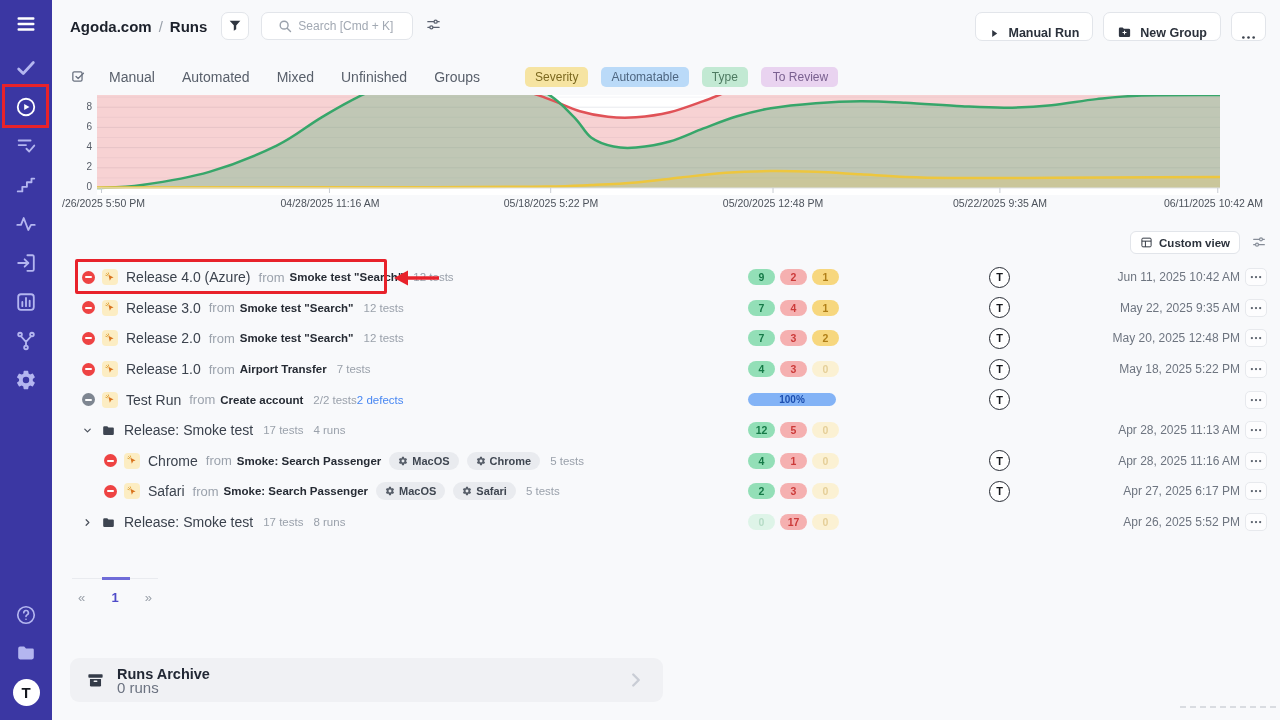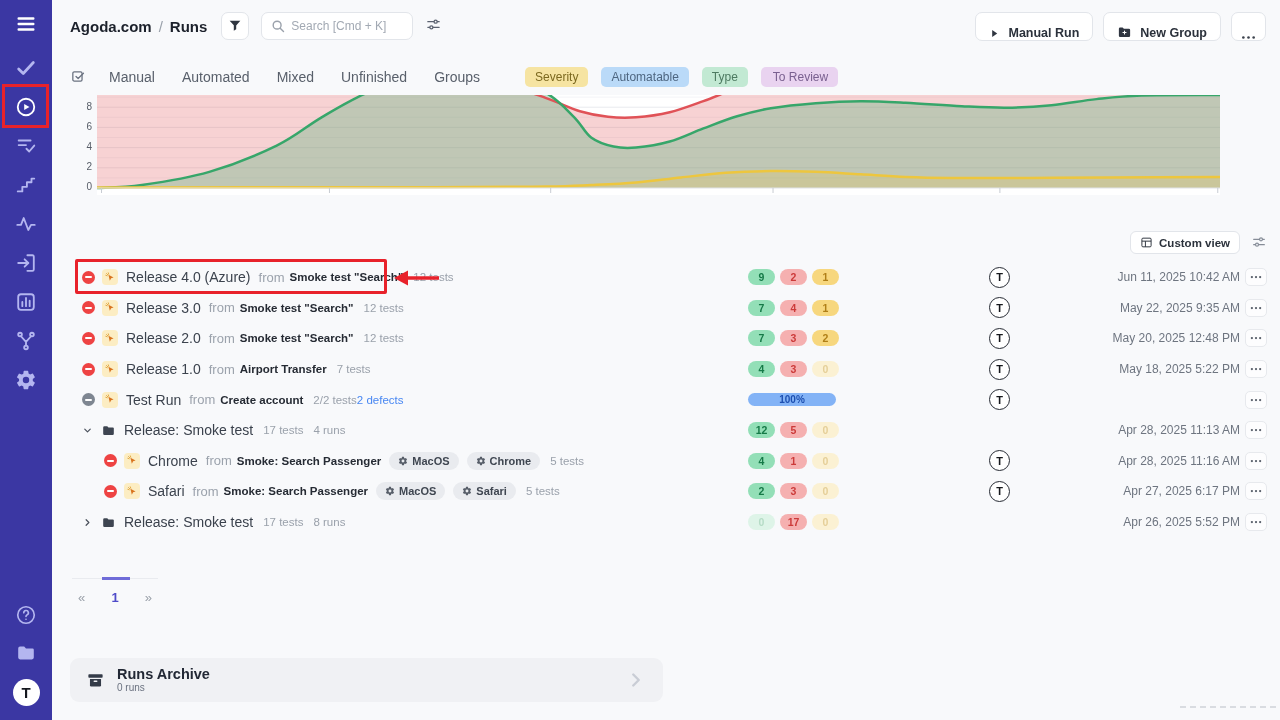--- a/index.html
+++ b/index.html
@@ -22,21 +22,21 @@
   
   .main { position:absolute; left:52px; top:0; width:1228px; height:720px; }
 
   .topbar { position:absolute; top:0; left:0; right:0; height:52px; display:flex; align-items:center;
     padding:0 14px 0 18px; }
   .crumb { font-size:15px; font-weight:bold; color:#1c212b; white-space:nowrap; }
   .crumb .sep { color:#9aa1ab; font-weight:normal; margin:0 7px; }
   .iconbtn { height:28px; min-width:28px; border:1px solid #e2e5ea; border-radius:7px; background:#fff;
     display:flex; align-items:center; justify-content:center; margin-left:14px; cursor:pointer; }
   .search { display:flex; align-items:center; height:28px; width:152px; border:1px solid #e2e5ea;
-    border-radius:7px; background:#fff; margin-left:12px; padding:0 9px; gap:6px; }
+    border-radius:7px; background:#fff; margin-left:12px; padding:0 16px; gap:6px; }
   .search input { border:0; outline:0; width:100%; font-size:12px; color:#333; background:transparent; }
   .search input::placeholder { color:#a2a9b3; }
   .hdr-sliders { margin-left:12px; color:#5b6270; background:none; border:none; cursor:pointer; }
   .spacer { flex:1; }
   .btn { height:29px; border:1px solid #e2e5ea; border-radius:7px; background:#fff; display:flex;
     align-items:flex-end; gap:8px; padding:0 13px; font-size:12.5px; font-weight:bold; color:#2b313b;
     margin-left:10px; cursor:pointer; white-space:nowrap; }
   .btn.sq { padding:0 9px; }
 
   .tabsrow { position:absolute; top:63px; left:18px; height:28px; display:flex; align-items:center; }
@@ -107,21 +107,21 @@
   .pag .pg-prev,.pag .pg-next { color:#9aa0a9; cursor:pointer; }
   .pag .pg-cur { color:#4f4bc9; font-weight:bold; cursor:pointer; }
 
   
   .card { position:absolute; top:658px; height:44px; background:#f0f1f4; border-radius:9px; display:flex;
     align-items:center; padding:0 16px; cursor:pointer; }
   .card1 { left:18px; width:593px; } .card2 { left:626px; width:584px; }
   .card .aic { color:#343b48; display:flex; }
   .ctext { margin-left:12px; }
   .ctitle { font-size:14.5px; font-weight:bold; color:#222835; line-height:16px; }
-  .csub { font-size:10px; color:#6b7280; line-height:12px; }
+  .csub { font-size:15px; color:#6b7280; line-height:12px; }
   .chevr { margin-left:auto; color:#c9cdd5; display:flex; }
   .dashes { position:absolute; top:706px; left:1128px; width:96px; border-top:2px dashed #d9dce1; }
 
   
   .ann-box { position:absolute; border:3px solid #e8222b; pointer-events:none; }
   .ann1 { left:2px; top:84px; width:47px; height:44px; }
   .ann2 { left:75px; top:259px; width:312px; height:35px; border-radius:2px; }
   .ann-arrow { position:absolute; left:394px; top:269px; pointer-events:none; }
 </style>
 </head>
@@ -306,20 +306,28 @@
         <path d="M0,92.394C56.15,92.36033333333333 262.0333333333333,92.34349999999999 336.9,92.192C411.76666666666665,92.0405 422.9966666666667,91.85533333333333 449.20000000000005,91.485C475.40333333333336,91.11466666666666 479.1466666666667,90.64333333333333 494.12,89.97C509.0933333333333,89.29666666666667 524.0666666666666,88.7075 539.04,87.445C554.0133333333333,86.18249999999999 568.9866666666667,83.99416666666666 583.96,82.395C598.9333333333334,80.79583333333333 613.9066666666668,78.9105 628.8800000000001,77.85C643.8533333333335,76.78949999999999 658.8266666666666,76.20033333333333 673.8,76.032C688.7733333333333,75.86366666666666 703.7466666666667,76.28450000000001 718.72,76.84C733.6933333333334,77.3955 748.6666666666667,78.52333333333333 763.6400000000001,79.365C778.6133333333335,80.20666666666666 793.5866666666666,81.30083333333333 808.56,81.89C823.5333333333333,82.47916666666667 832.8916666666667,82.73166666666667 853.48,82.9C874.0683333333334,83.06833333333334 905.8866666666665,82.98416666666668 932.0899999999999,82.9C958.2933333333333,82.81583333333333 978.8816666666667,82.56333333333333 1010.7,82.395C1042.5183333333334,82.22666666666666 1104.2833333333333,81.97416666666666 1123,81.89" fill="none" stroke="#edc63e" stroke-width="2.5"></path>
         <line x1="0" y1="93" x2="1123" y2="93" stroke="#dfe2e8" stroke-width="1"></line>
         <line x1="4.492" y1="93" x2="4.492" y2="98" stroke="#c8ccd3" stroke-width="1"></line>
         <line x1="232.46099999999998" y1="93" x2="232.46099999999998" y2="98" stroke="#c8ccd3" stroke-width="1"></line>
         <line x1="453.692" y1="93" x2="453.692" y2="98" stroke="#c8ccd3" stroke-width="1"></line>
         <line x1="676.0459999999999" y1="93" x2="676.0459999999999" y2="98" stroke="#c8ccd3" stroke-width="1"></line>
         <line x1="902.892" y1="93" x2="902.892" y2="98" stroke="#c8ccd3" stroke-width="1"></line>
         <line x1="1120.754" y1="93" x2="1120.754" y2="98" stroke="#c8ccd3" stroke-width="1"></line>
       </svg>
   </div>
+  <div class="xlabels">
+    <span class="xl0">/26/2025 5:50 PM</span>
+    <span class="xl1">04/28/2025 11:16 AM</span>
+    <span class="xl2">05/18/2025 5:22 PM</span>
+    <span class="xl3">05/20/2025 12:48 PM</span>
+    <span class="xl4">05/22/2025 9:35 AM</span>
+    <span class="xl5">06/11/2025 10:42 AM</span>
+  </div>
 
   <button class="cv-btn">
     <span style="display:flex;">
         <svg width="13" height="13" viewBox="0 0 24 24" fill="none" stroke="#2f3540" stroke-width="1.8">
           <rect x="3.5" y="4" width="17" height="16" rx="2"></rect>
           <path d="M3.5 9.5h17M10 9.5V20"></path>
         </svg>
       </span>
     <span>Custom view</span>
   </button>

